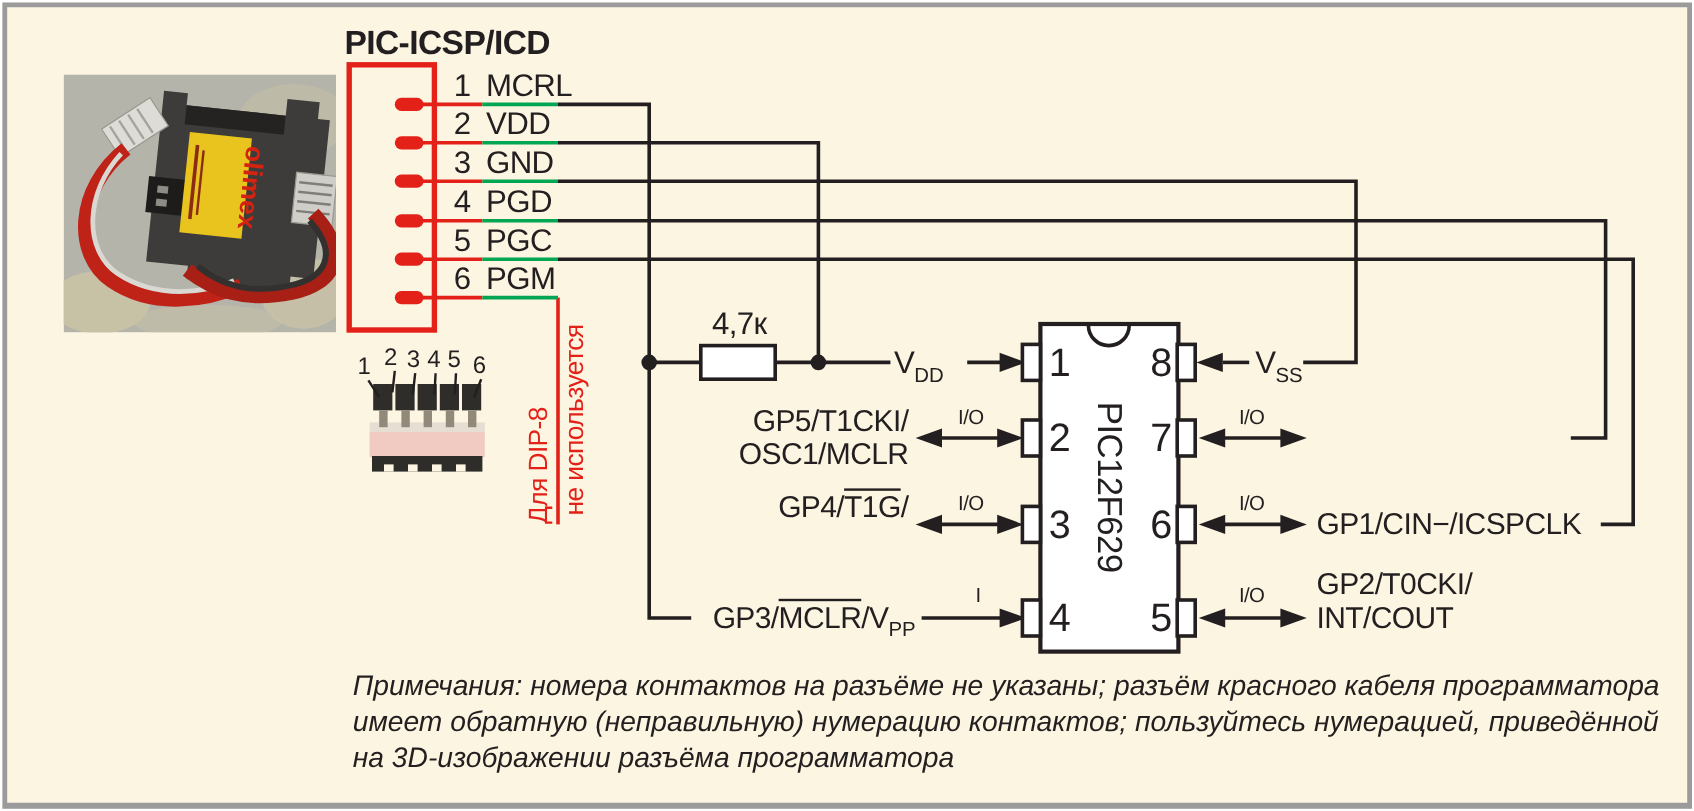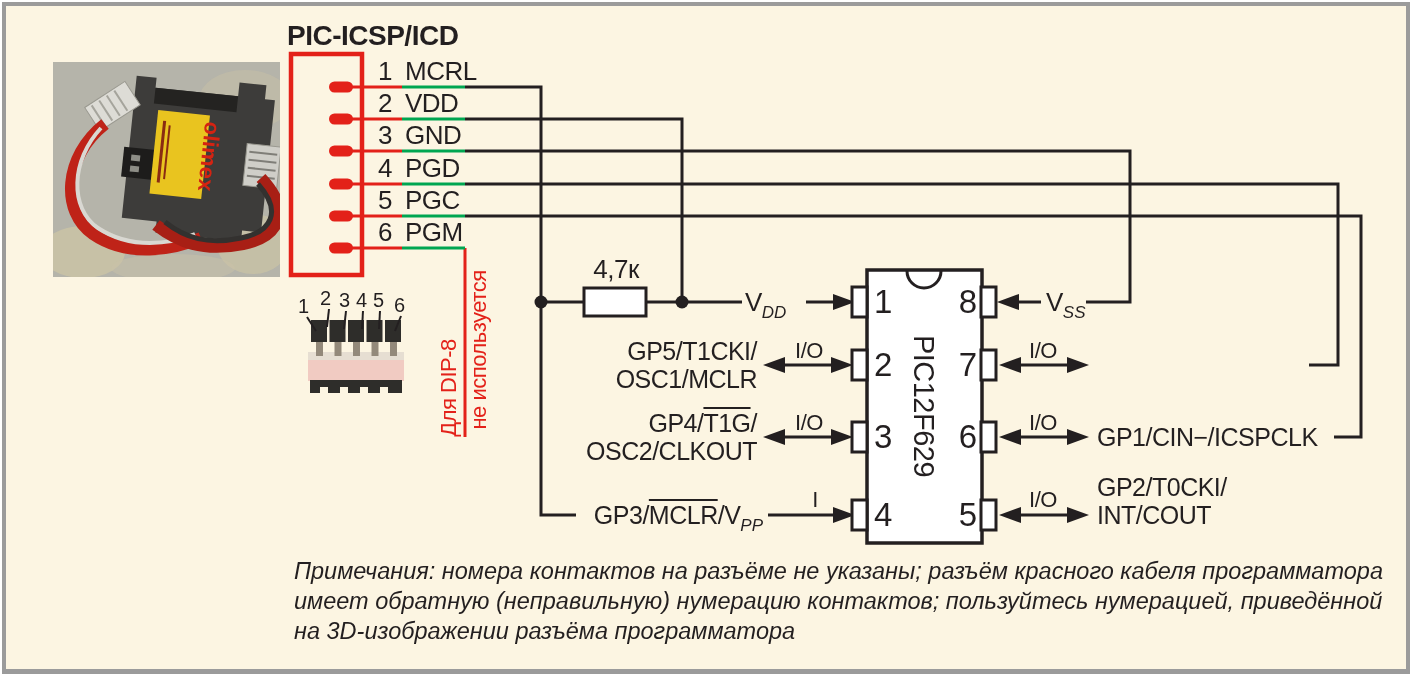--- a/index.html
+++ b/index.html
@@ -9,27 +9,27 @@
   .abs{position:absolute;}
   .lbl{letter-spacing:-0.5px;white-space:nowrap;}
   #title{left:287px;top:20px;font-size:28px;font-weight:bold;}
   .conn-row{left:368px;width:140px;height:30px;display:flex;align-items:flex-end;font-size:26px;}
   .conn-num{display:inline-block;width:24px;text-align:right;}
   .conn-lbl{margin-left:13px;}
   .red-rot{color:#e32119;font-size:22px;text-align:center;transform:rotate(-90deg);height:24px;line-height:24px;}
   .dip-num{font-size:20px;line-height:20px;}
   #res-val{left:576px;top:254px;width:80px;text-align:center;font-size:26px;}
   .pwr{font-size:26px;height:30px;}
-  .sub{font-size:17px;vertical-align:-7px;letter-spacing:0;font-style:italic;}
+  .sub{font-size:17px;vertical-align:-7px;letter-spacing:0;}
   .pin-num{font-size:33px;line-height:36px;width:33px;}
   #chip-name{left:839px;top:391px;width:170px;height:30px;line-height:30px;text-align:center;
              font-size:29px;transform:rotate(90deg);}
   .port{font-size:25px;line-height:28px;}
   .port-r{text-align:right;}
-  .dir{font-size:22px;width:50px;text-align:center;}
+  .dir{font-size:17px;width:50px;text-align:center;}
   .ov{text-decoration:overline;}
   .note-line{left:294px;font-size:23.5px;line-height:30px;font-style:italic;}
   svg{display:block;}
   #wires-svg{position:absolute;left:0;top:0;}
   #photo-svg{position:absolute;left:53px;top:62px;}
 </style>
 </head>
 <body>
 
 <div class="canvas">
@@ -249,21 +249,20 @@
   <div class="abs pin-num" style="left:944px;top:497px;text-align:right;">5</div>
 
   <div class="abs lbl" id="chip-name">PIC12F629</div>
 
   <div class="abs port port-r lbl" style="left:500px;width:257px;top:337px;">
     <div>GP5/T1CKI/</div>
     <div>OSC1/MCLR</div>
   </div>
   <div class="abs port port-r lbl" style="left:500px;width:257px;top:409px;">
     <div><span>GP4/</span><span class="ov">T1G</span><span>/</span></div>
-    <div>OSC2/CLKOUT</div>
   </div>
   <div class="abs port port-r lbl" style="left:500px;width:263px;top:501px;">
     <span>GP3/</span><span class="ov">MCLR</span><span>/V</span><span class="sub">PP</span>
   </div>
 
   <div class="abs dir lbl" style="left:784px;top:338px;">I/O</div>
   <div class="abs dir lbl" style="left:784px;top:410px;">I/O</div>
   <div class="abs dir lbl" style="left:795px;top:487px;width:40px;">I</div>
   <div class="abs dir lbl" style="left:1018px;top:338px;">I/O</div>
   <div class="abs dir lbl" style="left:1018px;top:410px;">I/O</div>

